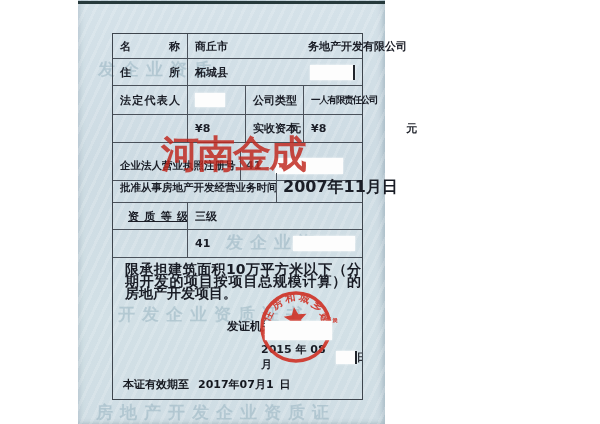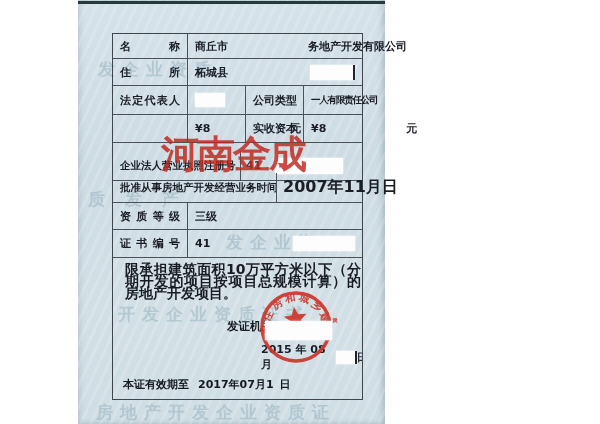--- a/index.html
+++ b/index.html
@@ -64,21 +64,20 @@
 </style>
 </head>
 <body>
 
 <div class="page">
 
   <div class="paper"></div>
   <div class="edge-strip"></div>
 
   <div class="ghost" style="left:82px;top:58px;margin-left:16px;">发企业资质</div>
-  <div class="ghost" style="left:88px;top:188px;">质 发 产</div>
   <div class="ghost" style="left:118px;top:303px;">开发企业资质证书</div>
   <div class="ghost" style="left:96px;top:401px;">房地产开发企业资质证</div>
   <div class="ghost" style="left:226px;top:231px;">发企业资</div>
 
   <div class="cert-table">
 
     <div class="row" style="top:0;height:25px;">
       <div class="c" style="left:0;width:74px;">
         <span class="spread">名称</span>
       </div>
@@ -147,32 +146,29 @@
         <span>批准从事房地产开发经营业务时间</span>
       </div>
       <div class="c bl" style="left:163px;right:0;padding-left:6px;font-size:16px;">
         <span>2007年11月</span>
         <span class="redact" style="width:12px;height:13px;"></span>
         <span>日</span>
       </div>
     </div>
 
     <div class="row" style="top:169px;height:27px;">
-      <div class="c" style="left:0;width:74px;">
+      <div class="c" style="left:8px;width:74px;text-decoration:underline;">
         <span class="spread">资质等级</span>
       </div>
       <div class="c bl pad" style="left:74px;right:0;">
         <span>三级</span>
       </div>
     </div>
 
     <div class="row" style="top:196px;height:28px;">
-      <div class="c" style="left:0;width:74px;">
-        <span class="spread">证书编号</span>
-      </div>
       <div class="c bl pad" style="left:74px;right:0;">
         <span>41</span>
         <span class="gap" style="width:4px;"></span>
         <span class="redact" style="width:78px;"></span>
       </div>
     </div>
 
     <div class="row last bigcell">
       <div class="scope">限承担建筑面积10万平方米以下（分期开发的项目按项目总规模计算）的房地产开发项目。</div>
       <div class="issuer">发证机关</div>

